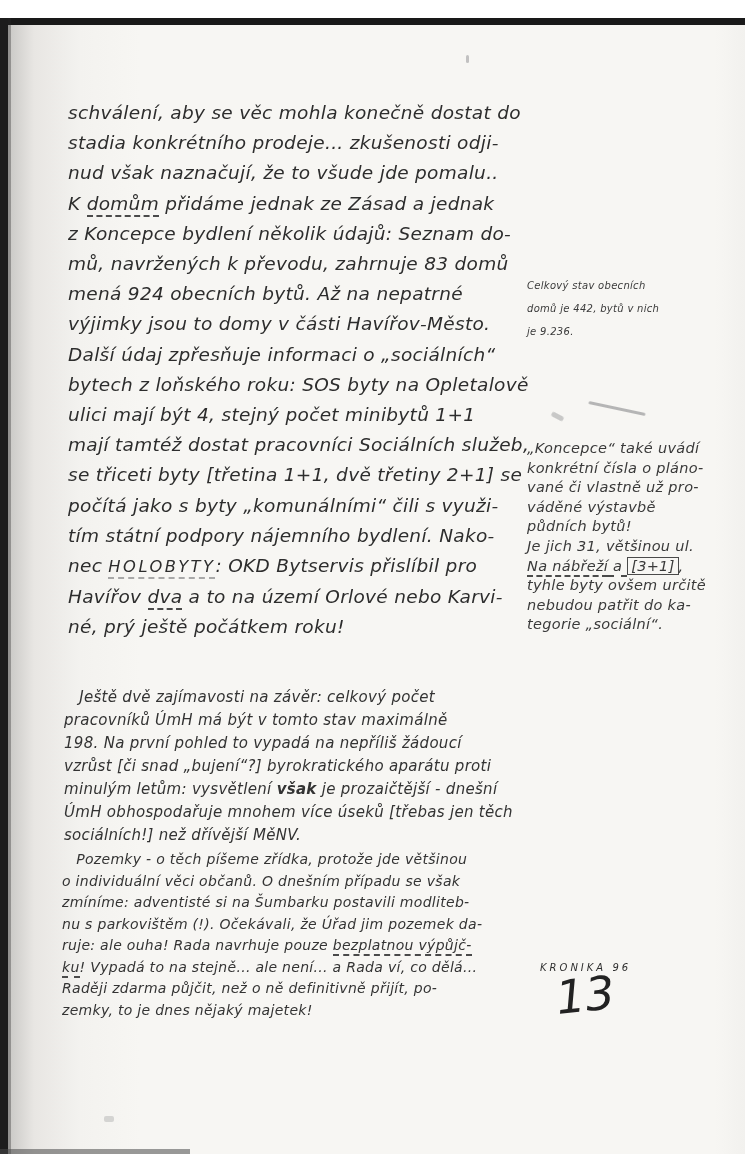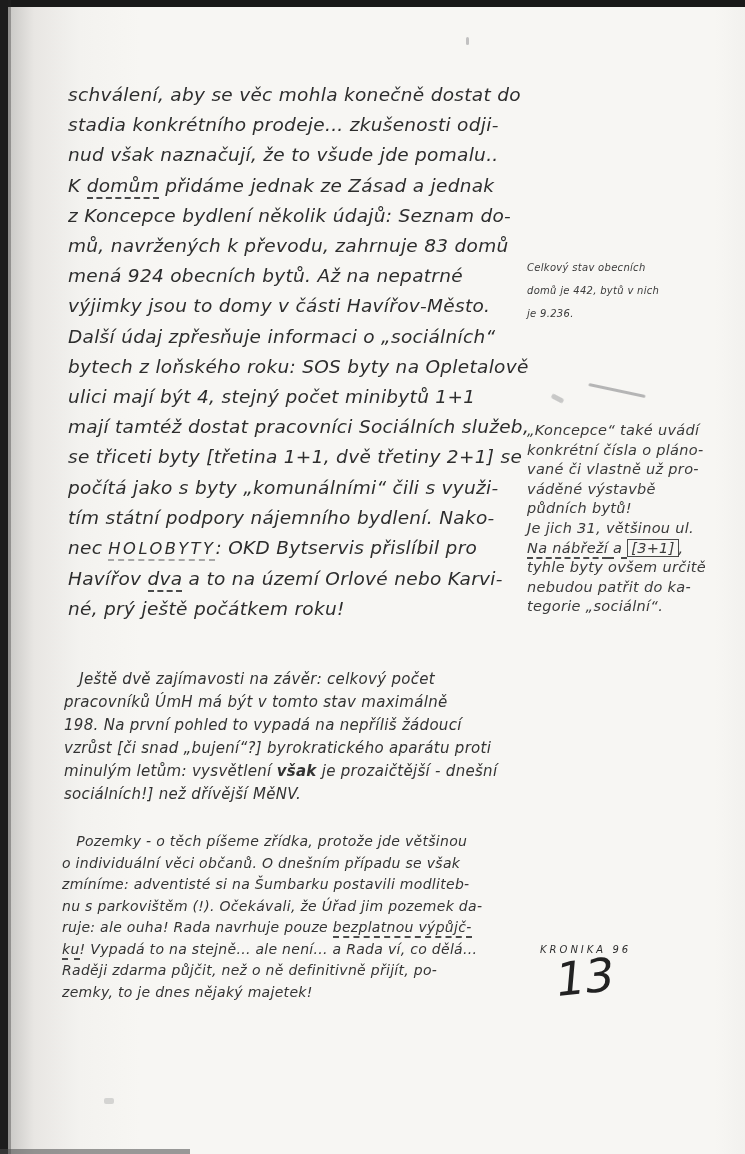--- a/index.html
+++ b/index.html
@@ -4,20 +4,21 @@
 <style>
   html,body{margin:0;padding:0;}
   body{
     width:745px;height:1154px;position:relative;overflow:hidden;
     font-family:"DejaVu Sans",sans-serif;
     background:#ffffff;
   }
   .page{
     position:absolute;inset:0;
     background:linear-gradient(90deg,#c9c8c5 8px,#e8e6e3 34px,#f3f2ef 80px,#f7f6f3 140px,#f7f6f3 96%,#f2f1ee 100%);
+    margin-top:18px;
   }
   .edge-top{position:absolute;top:0;left:0;right:0;height:7px;background:#191919;}
   .edge-left{position:absolute;top:0;left:0;bottom:0;width:8px;background:#1c1c1c;}
   .edge-left2{position:absolute;top:0;left:8px;bottom:0;width:3px;background:rgba(40,40,40,.35);}
   .edge-bottom-left{position:absolute;bottom:0;left:0;width:190px;height:5px;background:#4a4a4a;opacity:.55;}
 
   .hw{font-style:italic;color:#2d2d2d;letter-spacing:.3px;}
   .tline{white-space:nowrap;}
 
   .p1{position:absolute;left:68px;top:80px;width:462px;font-size:18.5px;line-height:30.2px;}
@@ -72,20 +73,21 @@
       <div class="tline"><span>Havířov </span><span class="u">dva</span><span> a to na území Orlové nebo Karvi-</span></div>
       <div class="tline"><span>né, prý ještě počátkem roku!</span></div>
     </div>
 
   <div class="hw p2">
       <div class="tline"><span>&nbsp;&nbsp;&nbsp;Ještě dvě zajímavosti na závěr: celkový počet</span></div>
       <div class="tline"><span>pracovníků ÚmH má být v tomto stav maximálně</span></div>
       <div class="tline"><span>198. Na první pohled to vypadá na nepříliš žádoucí</span></div>
       <div class="tline"><span>vzrůst [či snad „bujení“?] byrokratického aparátu proti</span></div>
       <div class="tline"><span>minulým letům: vysvětlení </span><span class="b">však</span><span> je prozaičtější - dnešní</span></div>
+      <div class="tline"><span>ÚmH obhospodařuje mnohem více úseků [třebas jen těch</span></div>
       <div class="tline"><span>sociálních!] než dřívější MěNV.</span></div>
     </div>
 
   <div class="hw p3">
       <div class="tline"><span>&nbsp;&nbsp;&nbsp;Pozemky - o těch píšeme zřídka, protože jde většinou</span></div>
       <div class="tline"><span>o individuální věci občanů. O dnešním případu se však</span></div>
       <div class="tline"><span>zmíníme: adventisté si na Šumbarku postavili modliteb-</span></div>
       <div class="tline"><span>nu s parkovištěm (!). Očekávali, že Úřad jim pozemek da-</span></div>
       <div class="tline"><span>ruje: ale ouha! Rada navrhuje pouze </span><span class="u">bezplatnou výpůjč-</span></div>
       <div class="tline"><span class="u">ku</span><span>! Vypadá to na stejně... ale není... a Rada ví, co dělá...</span></div>

